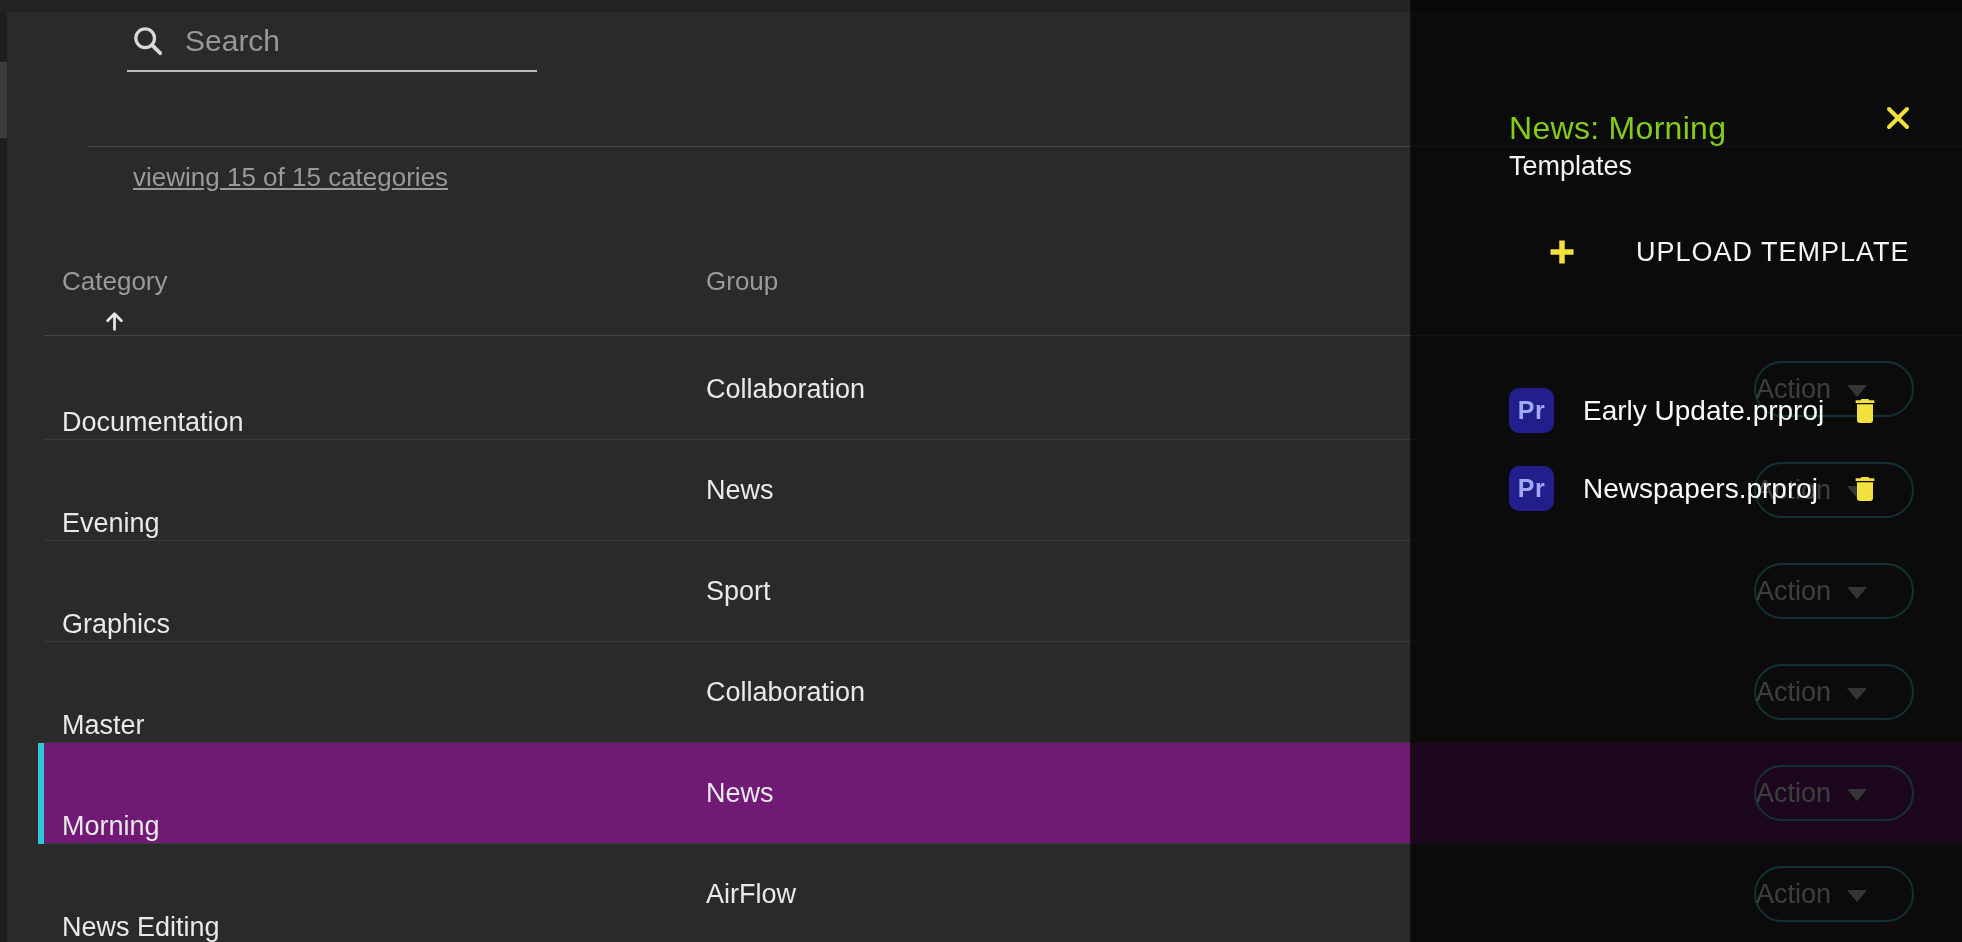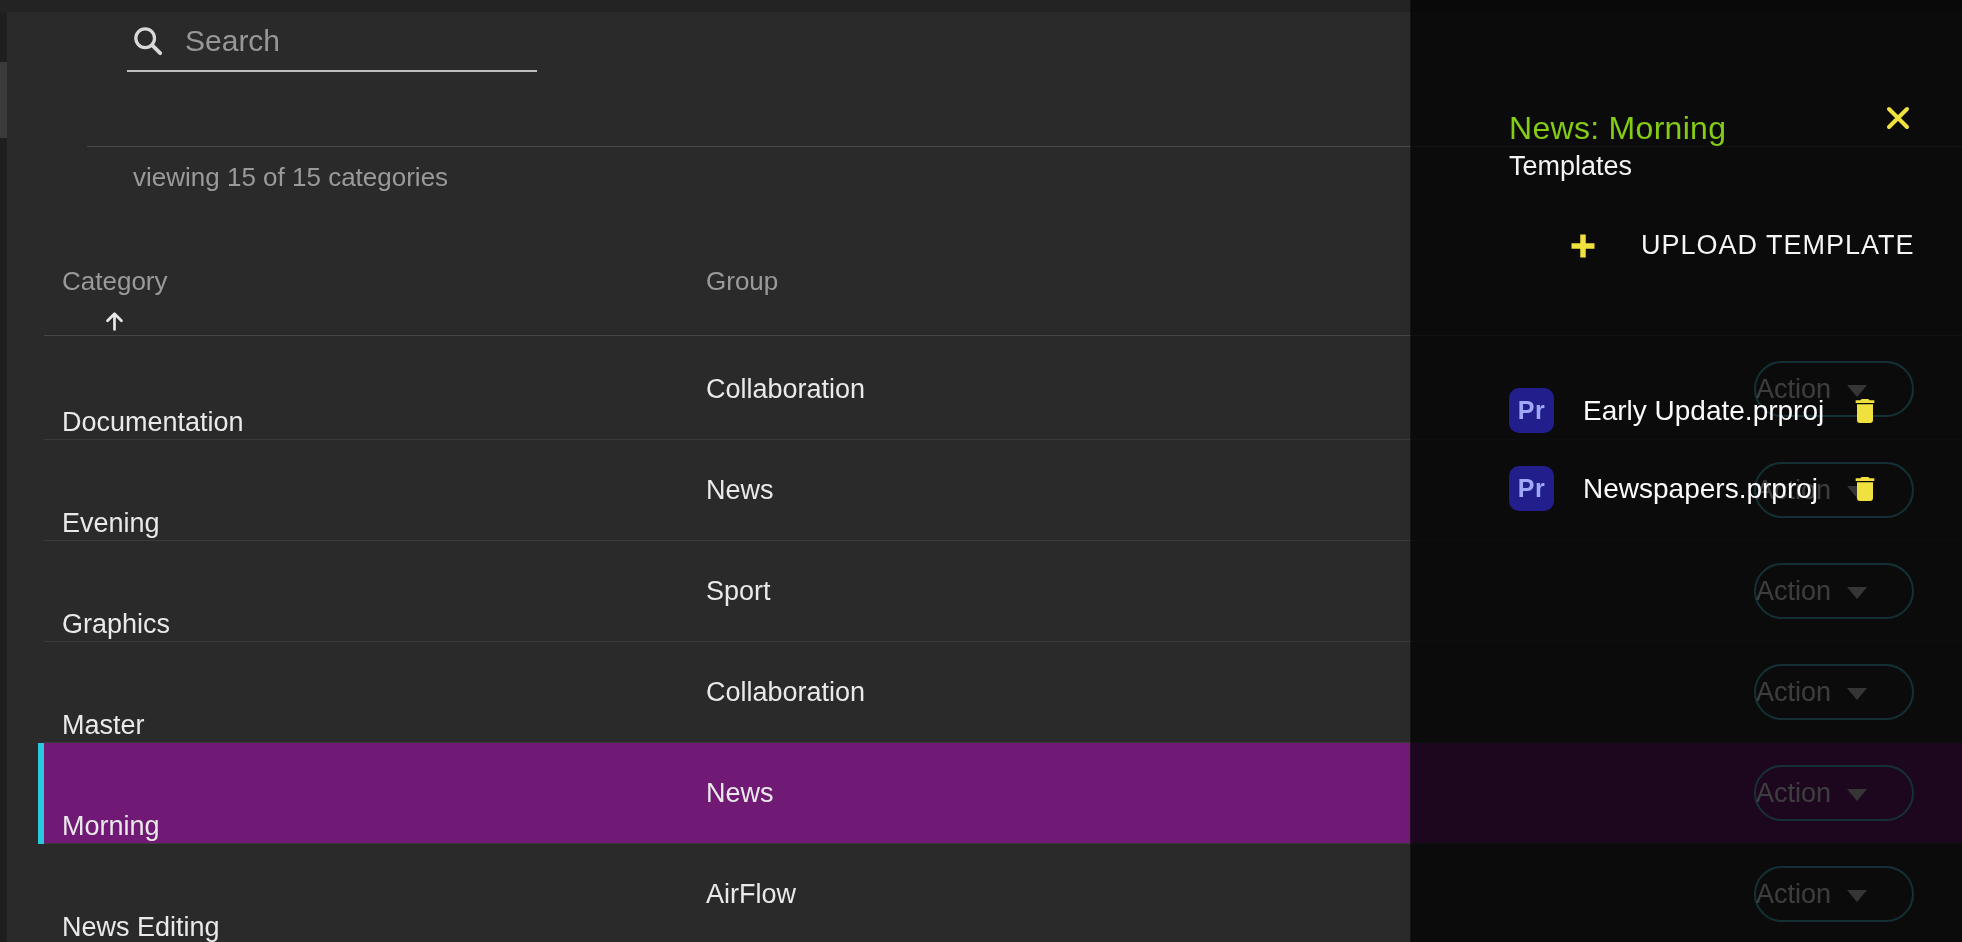--- a/index.html
+++ b/index.html
@@ -14,21 +14,21 @@
 
   
   .search-field{position:absolute;left:127px;top:12px;width:410px;height:58px;
     display:flex;align-items:center;gap:18px;border-bottom:2px solid #bdbdbd;}
   .search-field svg{flex:0 0 auto;margin-left:4px;}
   .search-input{flex:1;background:transparent;border:none;outline:none;
     font-family:inherit;font-size:30px;color:#e6e6e6;min-width:0;}
   .search-input::placeholder{color:#979797;opacity:1;}
 
   .top-divider{position:absolute;left:87px;right:0;top:146px;height:1px;background:#474747;}
-  .viewing{position:absolute;left:133px;top:162px;font-size:26px;color:#9a9a9a;}
+  .viewing{position:absolute;left:133px;top:162px;font-size:26px;color:#9a9a9a;text-decoration:underline;}
 
   
   .thead{position:absolute;left:44px;right:0;top:254px;height:52px;color:#9a9a9a;font-size:26px;}
   .th-cat{position:absolute;left:18px;top:12px;display:flex;align-items:center;gap:10px;cursor:pointer;flex-direction:column;}
   .th-grp{position:absolute;left:662px;top:12px;cursor:pointer;}
   .head-divider{position:absolute;left:44px;right:0;top:335px;height:1px;background:#454545;}
 
   .tbody{position:absolute;left:44px;right:0;top:339px;}
   .trow{position:relative;height:100px;border-bottom:1px solid #3a3a3a;}
   .trow .cell{position:absolute;top:50%;transform:translateY(-50%);
@@ -49,22 +49,22 @@
 
   
   .drawer{position:absolute;left:1410px;top:0;width:552px;height:942px;
     background:rgba(2,2,2,0.75);border-left:1px solid rgba(255,255,255,0.04);box-sizing:border-box;}
   .drawer-title{position:absolute;left:98px;top:99px;font-size:32px;font-weight:400;color:#84cc16;
     letter-spacing:0.3px;white-space:nowrap;margin-top:11px;}
   .close-btn{position:absolute;left:469px;top:100px;width:36px;height:36px;cursor:pointer;
     display:flex;align-items:center;justify-content:center;}
   .drawer-subtitle{position:absolute;left:98px;top:151px;font-size:27px;color:#f2f2f2;}
 
-  .upload-btn{position:absolute;left:156px;top:230px;height:44px;display:flex;align-items:flex-start;
-    gap:42px;cursor:pointer;}
+  .upload-btn{position:absolute;left:135px;top:230px;height:44px;display:flex;align-items:center;
+    gap:58px;cursor:pointer;}
   .upload-label{font-size:27px;color:#f5f5f5;letter-spacing:1px;white-space:nowrap;}
 
   .tpl-list{position:absolute;left:98px;top:372px;right:0;}
   .tpl-item{position:relative;height:78px;}
   .pr-badge{position:absolute;left:0;top:16px;width:45px;height:45px;border-radius:10px;
     background:var(--premiere-bg,#221e8c);display:flex;align-items:center;justify-content:center;text-align:right;}
   .pr-label{font-size:25px;font-weight:700;color:var(--premiere-fg,#9fa9f7);letter-spacing:0.5px;}
   .tpl-name{position:absolute;left:74px;top:50%;transform:translateY(-50%);
     font-size:28px;color:#fafafa;white-space:nowrap;}
   .trash{position:absolute;left:339px;top:50%;transform:translateY(-50%);width:34px;height:34px;

